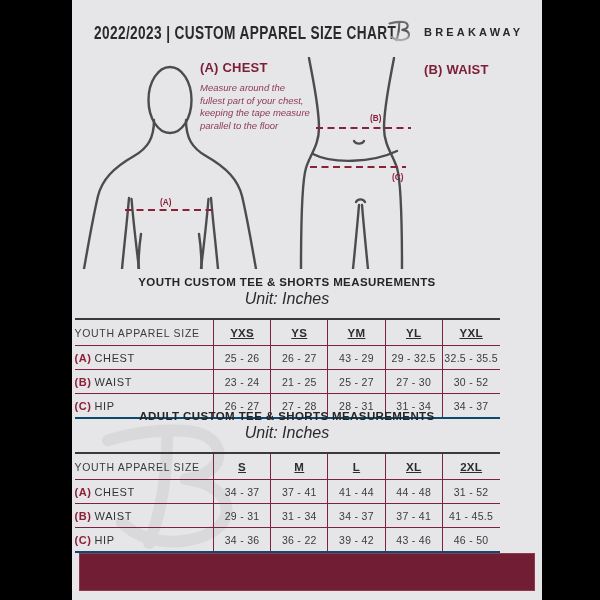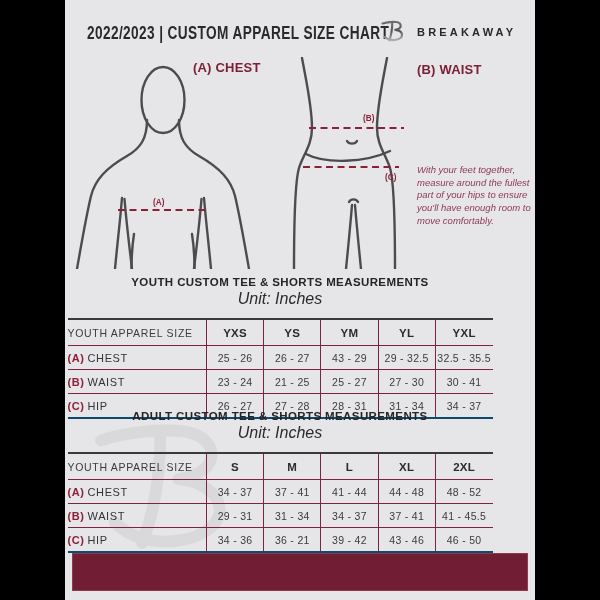--- a/index.html
+++ b/index.html
@@ -4,21 +4,21 @@
 <style>
   html,body{margin:0;padding:0;}
   body{
     width:600px;height:600px;position:relative;background:#000;
     font-family:"Liberation Sans", sans-serif;overflow:hidden;
   }
   .letterbox{position:absolute;top:0;height:600px;background:#000;}
   .letterbox.left{left:0;width:65px;}
   .letterbox.right{left:535px;width:65px;}
   .page{
-    position:absolute;left:65px;top:0;width:470px;height:600px;
+    position:absolute;left:72px;top:0;width:470px;height:600px;
     background:#e6e5e7;overflow:hidden;
   }
   
   .header-title{
     position:absolute;left:22px;top:23px;white-space:nowrap;
     font-size:17.5px;font-weight:bold;color:#2a2a2c;letter-spacing:.5px;
     transform:scaleX(.78);transform-origin:left top;
   }
   .logo-svg{position:absolute;left:316px;top:17px;}
   .brand-text{
@@ -50,21 +50,21 @@
   table.size-table{
     margin:10px auto 0 auto;border-collapse:collapse;width:425px;table-layout:fixed;
     border-top:2px solid #3a3a3c;border-bottom:2px solid #0c4a6e;background:transparent;
   }
   table.size-table th, table.size-table td{padding:0;}
   table.size-table thead th{height:25px;}
   table.size-table tbody td{height:23px;border-top:1.5px solid #7d2240;}
   table.size-table th:not(:first-child),
   table.size-table td:not(:first-child){border-left:1.5px solid #7d2240;}
   th.corner{text-align:left;padding-left:12px;font-weight:normal;font-size:10.5px;letter-spacing:.7px;color:#3b3b3e;}
-  th.size-h{font-size:11.5px;font-weight:bold;color:#2c2c2e;letter-spacing:.3px;}
+  th.size-h{font-size:11.5px;font-weight:bold;color:#2c2c2e;letter-spacing:.3px;text-decoration:underline;}
   td.rowlabel{text-align:left;padding-left:12px;font-size:11px;letter-spacing:.6px;color:#333336;}
   td.rowlabel .key{color:#8c2038;font-weight:bold;margin-right:3px;}
   td.val{font-size:10.5px;color:#3b3b3e;letter-spacing:.3px;}
   
   .footer-bar{
     position:absolute;left:7px;top:553px;width:456px;height:38px;
     background:#711e34;border:1px solid #8e3a52;box-sizing:border-box;
   }
 </style>
 </head>
@@ -118,26 +118,26 @@
     <path d="M 69 148 C 67 172, 65 192, 63 212"></path>
     <path d="M 72 148 C 74 172, 76 192, 78 212"></path>
     <path class="dash" d="M 26 71 H 121"></path>
     <path class="dash" d="M 20 110 H 116"></path>
     <text x="80" y="64">(B)</text>
     <text x="102" y="123">(C)</text>
   </svg>
 
   <div class="guide guide-chest">
     <h3>(A) CHEST</h3>
+    <p>Measure around the fullest part of your chest, keeping the tape measure parallel to the floor</p>
   </div>
   <div class="guide guide-waist">
     <h3>(B) WAIST</h3>
   </div>
   <div class="guide guide-hips">
-    <p>With your feet together, measure around the fullest part of your hips to ensure you'll have enough room to move comfortably.</p>
   </div>
 
   <svg class="watermark" width="168" height="164" viewBox="0 0 36 36">
     <use href="#bmark" stroke="#d9d8db" stroke-width="2.6"></use>
   </svg>
 
   <div class="table-block" id="youth-block">
     <div class="tbl-title">YOUTH CUSTOM TEE &amp; SHORTS MEASUREMENTS</div>
     <div class="tbl-unit">Unit: Inches</div>
     <table class="size-table">
@@ -167,21 +167,21 @@
             <td class="val">43 - 29</td>
             <td class="val">29 - 32.5</td>
             <td class="val">32.5 - 35.5</td>
           </tr>
           <tr>
             <td class="rowlabel"><span class="key">(B)</span><span class="nm">WAIST</span></td>
             <td class="val">23 - 24</td>
             <td class="val">21 - 25</td>
             <td class="val">25 - 27</td>
             <td class="val">27 - 30</td>
-            <td class="val">30 - 41</td>
+            <td class="val">30 - 52</td>
           </tr>
           <tr>
             <td class="rowlabel"><span class="key">(C)</span><span class="nm">HIP</span></td>
             <td class="val">26 - 27</td>
             <td class="val">27 - 28</td>
             <td class="val">28 - 31</td>
             <td class="val">31 - 34</td>
             <td class="val">34 - 37</td>
           </tr>
         </tbody>
@@ -210,34 +210,34 @@
             <th class="size-h">2XL</th>
           </tr>
         </thead>
         <tbody>
           <tr>
             <td class="rowlabel"><span class="key">(A)</span><span class="nm">CHEST</span></td>
             <td class="val">34 - 37</td>
             <td class="val">37 - 41</td>
             <td class="val">41 - 44</td>
             <td class="val">44 - 48</td>
-            <td class="val">48 - 52</td>
+            <td class="val">31 - 52</td>
           </tr>
           <tr>
             <td class="rowlabel"><span class="key">(B)</span><span class="nm">WAIST</span></td>
             <td class="val">29 - 31</td>
             <td class="val">31 - 34</td>
             <td class="val">34 - 37</td>
             <td class="val">37 - 41</td>
             <td class="val">41 - 45.5</td>
           </tr>
           <tr>
             <td class="rowlabel"><span class="key">(C)</span><span class="nm">HIP</span></td>
             <td class="val">34 - 36</td>
-            <td class="val">36 - 21</td>
+            <td class="val">36 - 22</td>
             <td class="val">39 - 42</td>
             <td class="val">43 - 46</td>
             <td class="val">46 - 50</td>
           </tr>
         </tbody>
       </table>
   </div>
 
   <div class="footer-bar"></div>
 </div>

